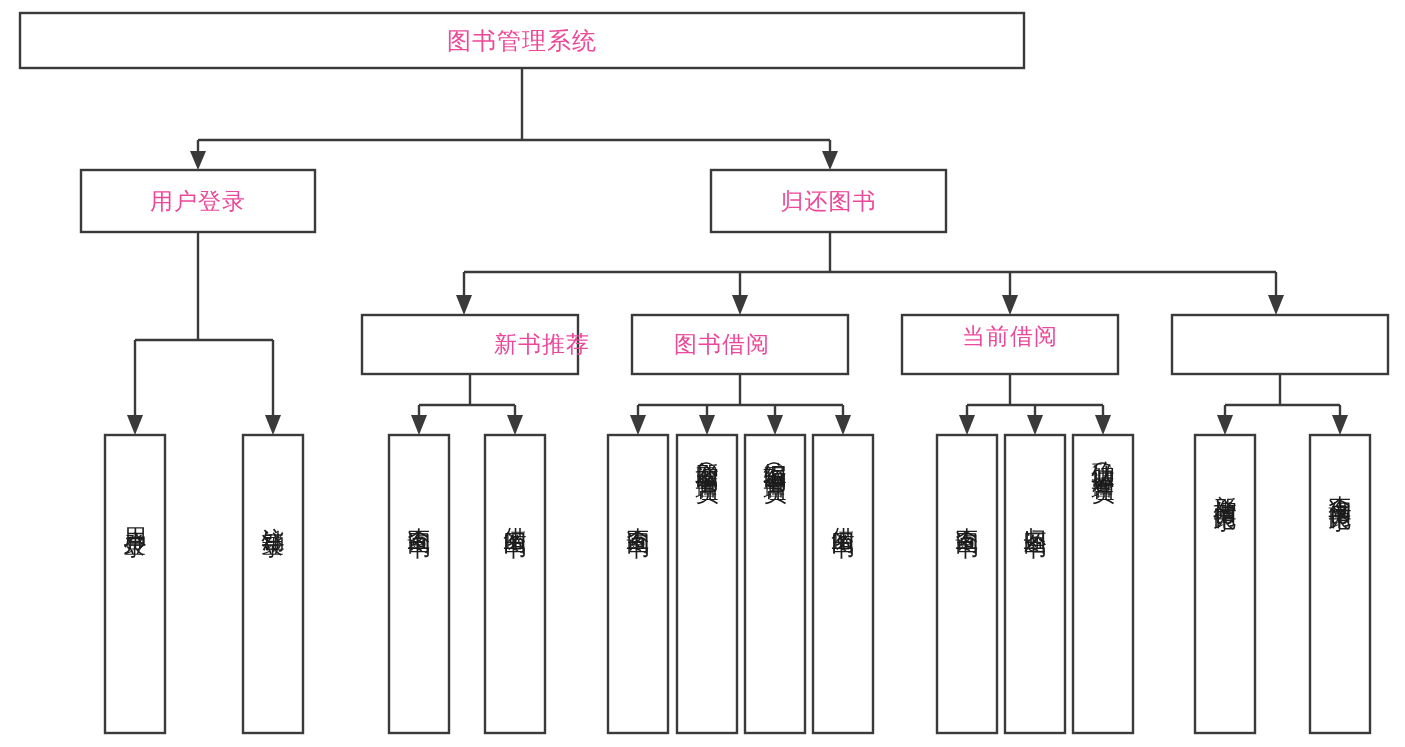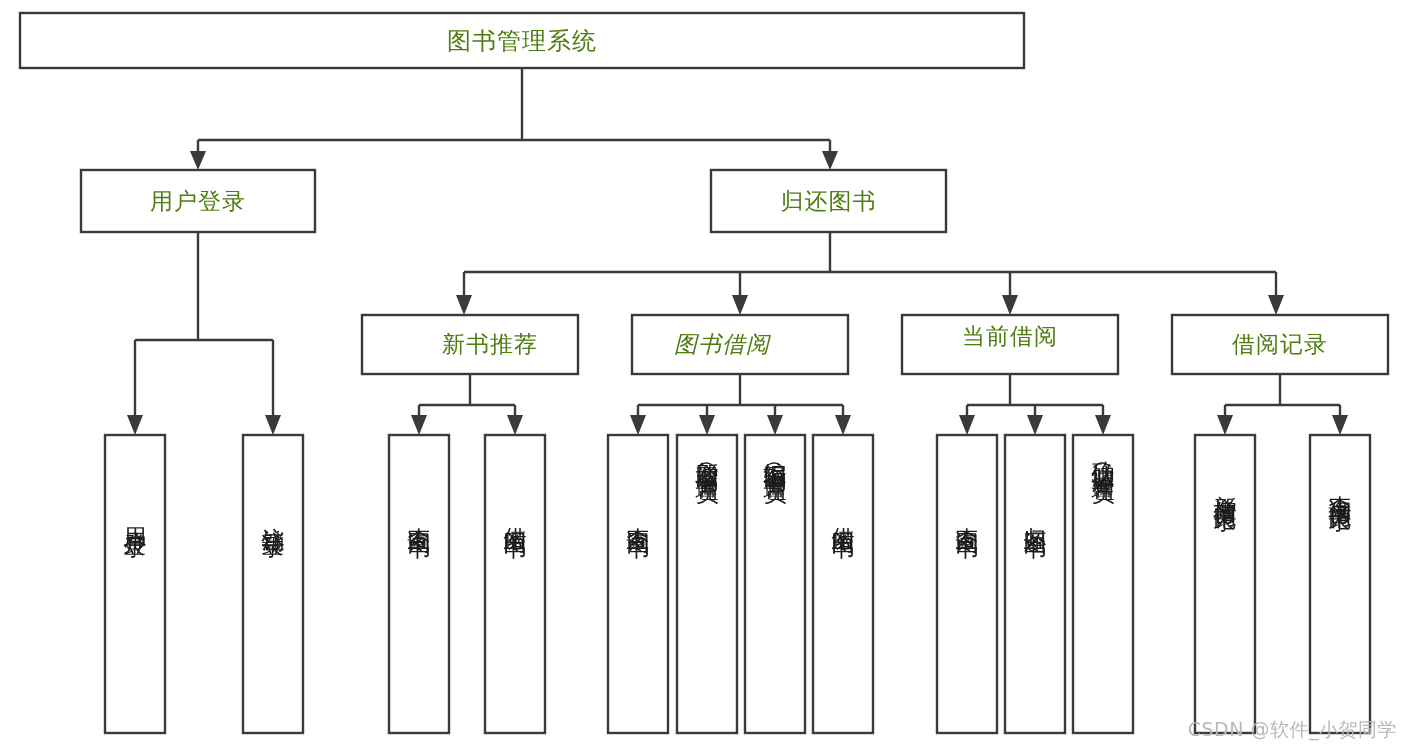--- a/index.html
+++ b/index.html
@@ -59,21 +59,21 @@
   .hlabel-wrap {
     position: absolute;
     display: flex;
     align-items: center;
     justify-content: center;
     pointer-events: none;
   }
   .hlabel-text {
     font-family: "DejaVu Sans", "Liberation Sans", sans-serif;
     font-size: 23px;
-    color: #4d7c0f;
+    color: #ec4899;
     letter-spacing: 1px;
     white-space: nowrap;
   }
   .hlabel-text.root {
     font-size: 24px;
   }
   #watermark {
     position: absolute;
     right: 8px;
     bottom: 4px;
@@ -196,35 +196,32 @@
   </div>
 
   <div class="hlabel-wrap" style="left:81px; top:170px; width:234px; height:62px;">
     <span class="hlabel-text">用户登录</span>
   </div>
 
   <div class="hlabel-wrap" style="left:711px; top:170px; width:235px; height:62px;">
     <span class="hlabel-text">归还图书</span>
   </div>
 
-  <div class="hlabel-wrap" style="left:382px; top:315px; width:216px; height:59px;">
+  <div class="hlabel-wrap" style="left:374px; top:315px; width:216px; height:59px;justify-content:flex-end;">
     <span class="hlabel-text">新书推荐</span>
   </div>
 
-  <div class="hlabel-wrap" style="left:632px; top:315px; width:180px; height:59px;font-style:italic;">
+  <div class="hlabel-wrap" style="left:632px; top:315px; width:180px; height:59px;">
     <span class="hlabel-text">图书借阅</span>
   </div>
 
   <div class="hlabel-wrap" style="left:902px; top:315px; width:216px; height:43px;">
     <span class="hlabel-text">当前借阅</span>
   </div>
 
-  <div class="hlabel-wrap" style="left:1172px; top:315px; width:216px; height:59px;">
-    <span class="hlabel-text">借阅记录</span>
-  </div>
 
   <div class="vlabel-wrap" style="left:105px; top:435px; width:60px; height:298px; padding-top:74px;">
     <span class="vlabel-text">用户登录</span>
   </div>
 
   <div class="vlabel-wrap" style="left:243px; top:435px; width:60px; height:298px; padding-top:74px;">
     <span class="vlabel-text">注销登录</span>
   </div>
 
   <div class="vlabel-wrap" style="left:389px; top:435px; width:60px; height:298px; padding-top:74px;">
@@ -264,15 +261,14 @@
   </div>
 
   <div class="vlabel-wrap" style="left:1195px; top:435px; width:60px; height:298px; padding-top:42px;">
     <span class="vlabel-text">新增借阅记录</span>
   </div>
 
   <div class="vlabel-wrap" style="left:1310px; top:435px; width:60px; height:298px; padding-top:42px;">
     <span class="vlabel-text">查询借阅记录</span>
   </div>
 
-  <div id="watermark">CSDN @软件_小贺同学</div>
 
 </div>
 
 </body></html>

